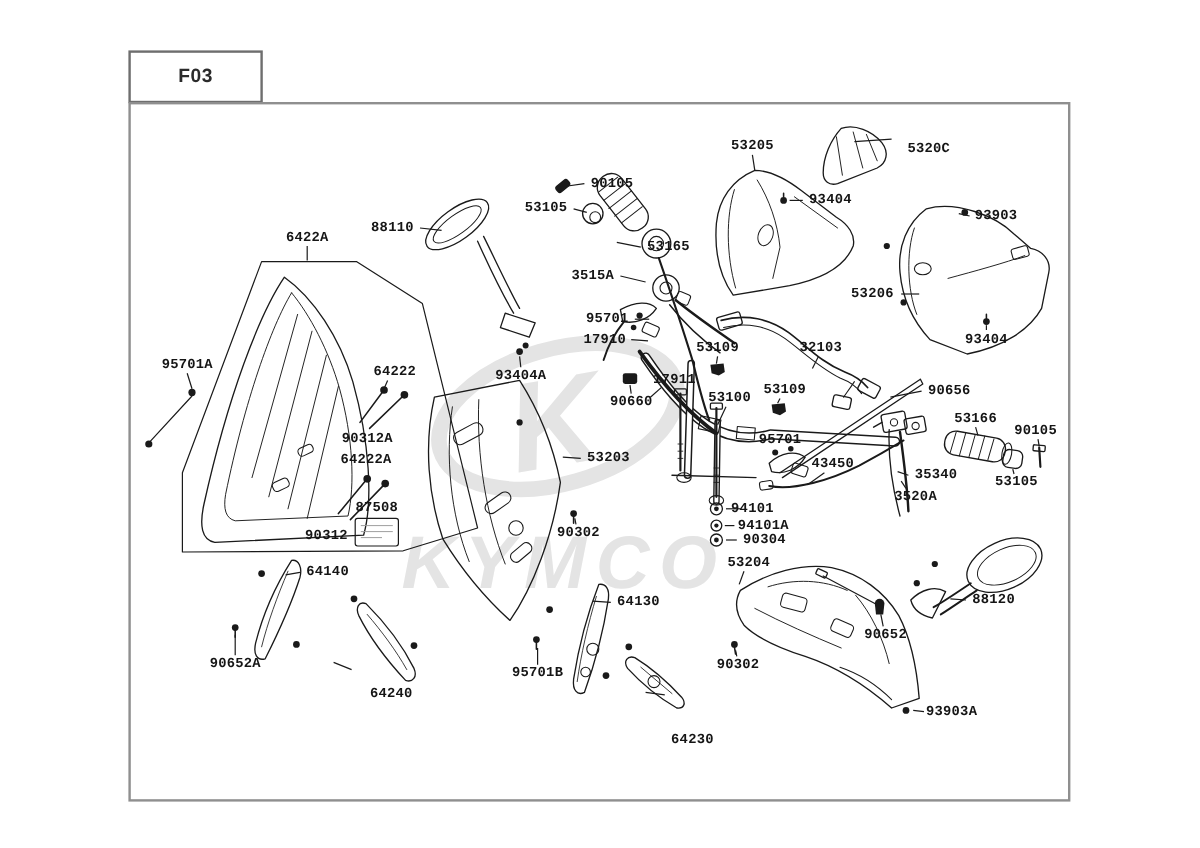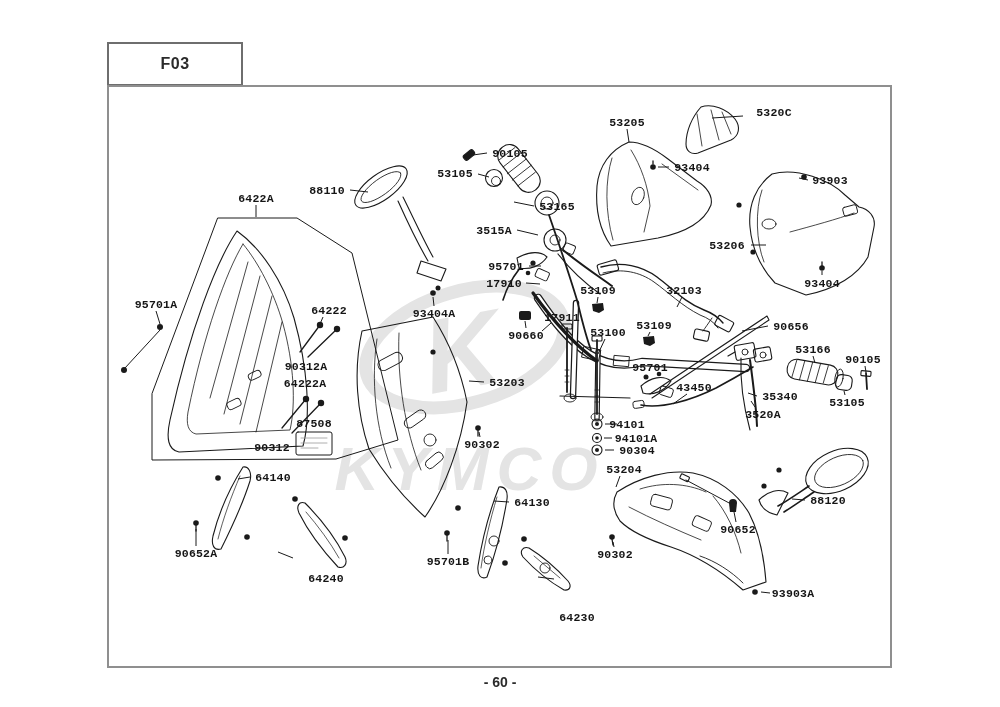--- a/index.html
+++ b/index.html
@@ -1,18 +1,18 @@
 <!DOCTYPE html>
 <html><head>
 <meta charset="utf-8">
 <style>
   html,body{margin:0;padding:0;background:#fff;}
   #page{position:relative;width:1000px;height:707px;background:#fff;overflow:hidden;
         font-family:"Liberation Sans",sans-serif;}
-  .code-box{position:absolute;left:107px;top:42px;width:136px;height:44px;
+  .code-box{position:absolute;left:107px;top:42px;width:112px;height:44px;
         border:2px solid #6e6e6e;box-sizing:border-box;background:#fff;
         display:flex;align-items:center;justify-content:center;
         font-weight:bold;font-size:16px;color:#2b2b2b;letter-spacing:.5px;}
   .doc-title{position:absolute;left:255px;top:42px;height:44px;display:flex;align-items:center;
         font-weight:bold;font-size:17px;color:#2b2b2b;}
   .frame{position:absolute;left:107px;top:85px;width:785px;height:583px;
         border:2px solid #8f8f8f;box-sizing:border-box;background:transparent;}
   svg.layer{position:absolute;left:0;top:0;width:1000px;height:707px;}
   #labels{position:absolute;left:0;top:0;width:1000px;height:707px;}
   .part-label{position:absolute;transform:translate(-50%,-50%);white-space:nowrap;
@@ -370,21 +370,21 @@
       <line x1="770" y1="593" x2="761" y2="592"></line>
     </svg>
 
   <div id="labels">
       <div class="part-label" style="left: 510px; top: 153px;">90105</div>
       <div class="part-label" style="left: 455px; top: 173px;">53105</div>
       <div class="part-label" style="left: 557px; top: 206px;">53165</div>
       <div class="part-label" style="left: 494px; top: 230px; text-align: right;">3515A</div>
       <div class="part-label" style="left: 327px; top: 190px;">88110</div>
       <div class="part-label" style="left: 627px; top: 122px;">53205</div>
-      <div class="part-label" style="left: 766px; top: 112px; padding-left: 16px;">5320C</div>
+      <div class="part-label" style="left: 766px; top: 124px; padding-left: 16px;">5320C</div>
       <div class="part-label" style="left: 692px; top: 167px;">93404</div>
       <div class="part-label" style="left: 830px; top: 180px;">93903</div>
       <div class="part-label" style="left: 727px; top: 245px;">53206</div>
       <div class="part-label" style="left: 822px; top: 283px;">93404</div>
       <div class="part-label" style="left: 156px; top: 304px;">95701A</div>
       <div class="part-label" style="left: 256px; top: 198px;">6422A</div>
       <div class="part-label" style="left: 329px; top: 310px;">64222</div>
       <div class="part-label" style="left: 306px; top: 366px;">90312A</div>
       <div class="part-label" style="left: 305px; top: 383px;">64222A</div>
       <div class="part-label" style="left: 314px; top: 423px;">87508</div>
@@ -417,14 +417,13 @@
       <div class="part-label" style="left: 326px; top: 558px; margin-top: 20px;">64240</div>
       <div class="part-label" style="left: 448px; top: 561px;">95701B</div>
       <div class="part-label" style="left: 532px; top: 502px;">64130</div>
       <div class="part-label" style="left: 577px; top: 579px; margin-top: 38px;">64230</div>
       <div class="part-label" style="left: 615px; top: 554px;">90302</div>
       <div class="part-label" style="left: 738px; top: 529px;">90652</div>
       <div class="part-label" style="left: 828px; top: 500px;">88120</div>
       <div class="part-label" style="left: 793px; top: 593px;">93903A</div>
     </div>
 
-  <div class="page-num">- 60 -</div>
 </div>
 
 </body></html>

